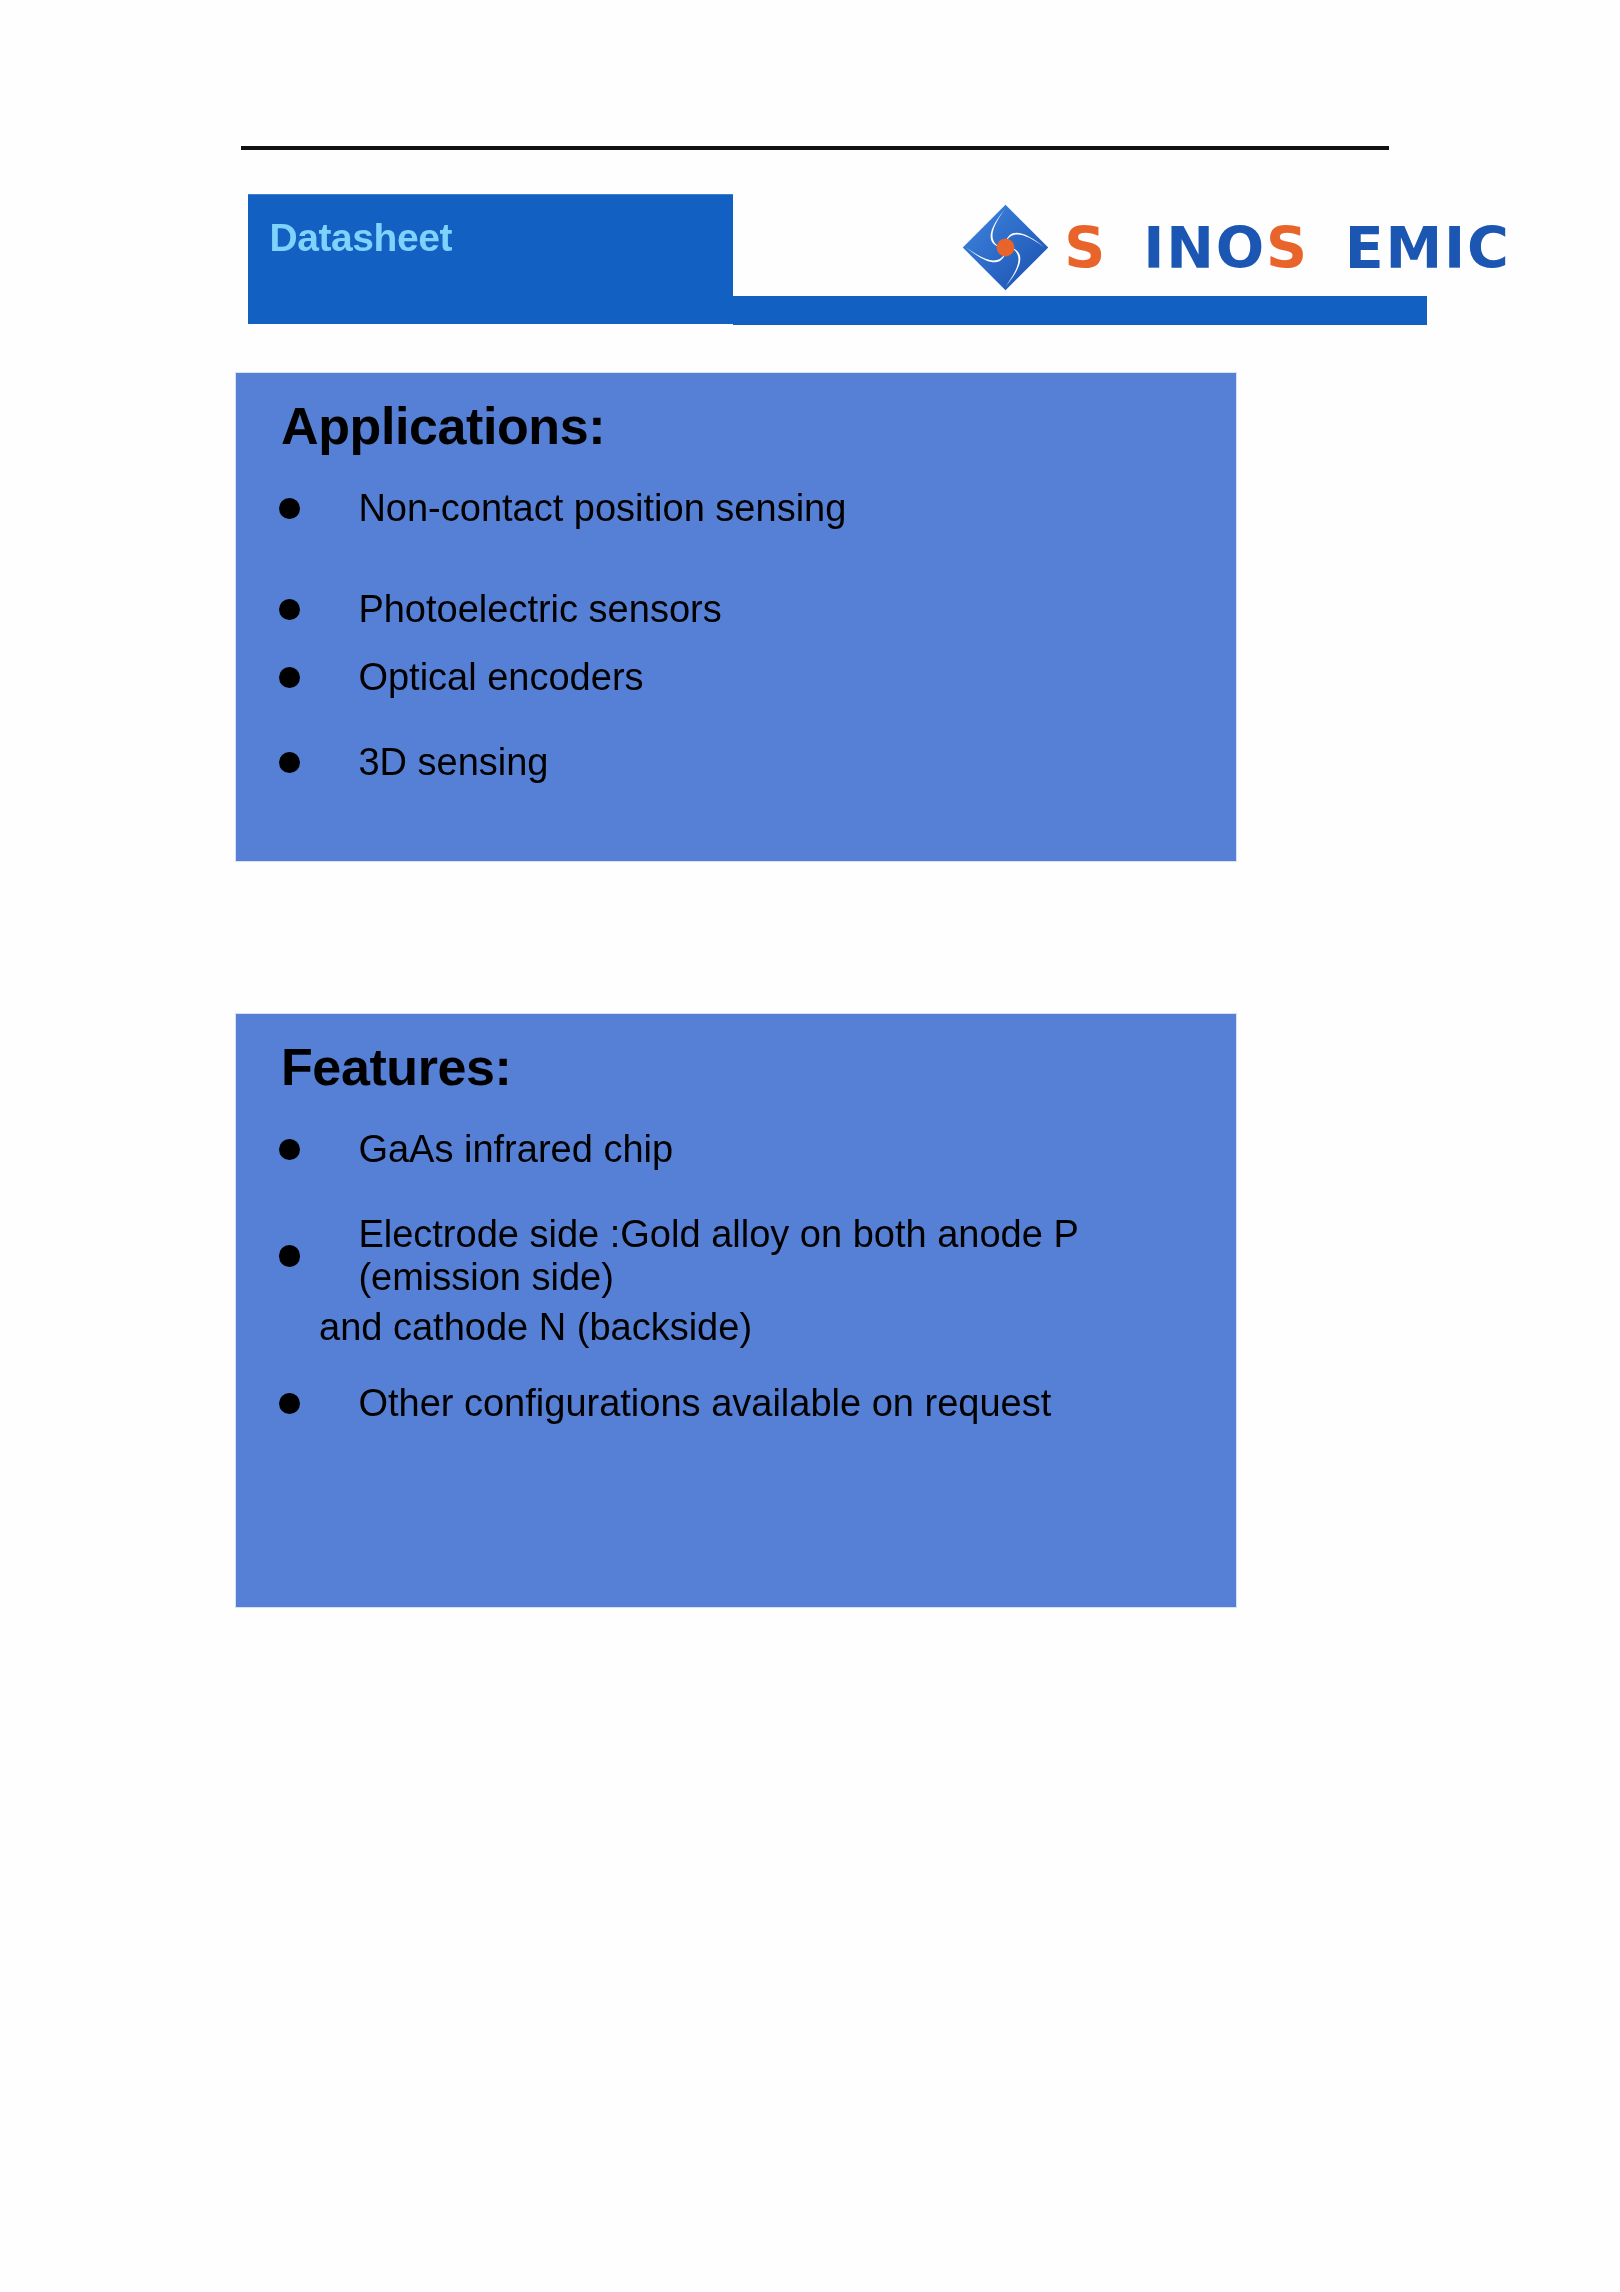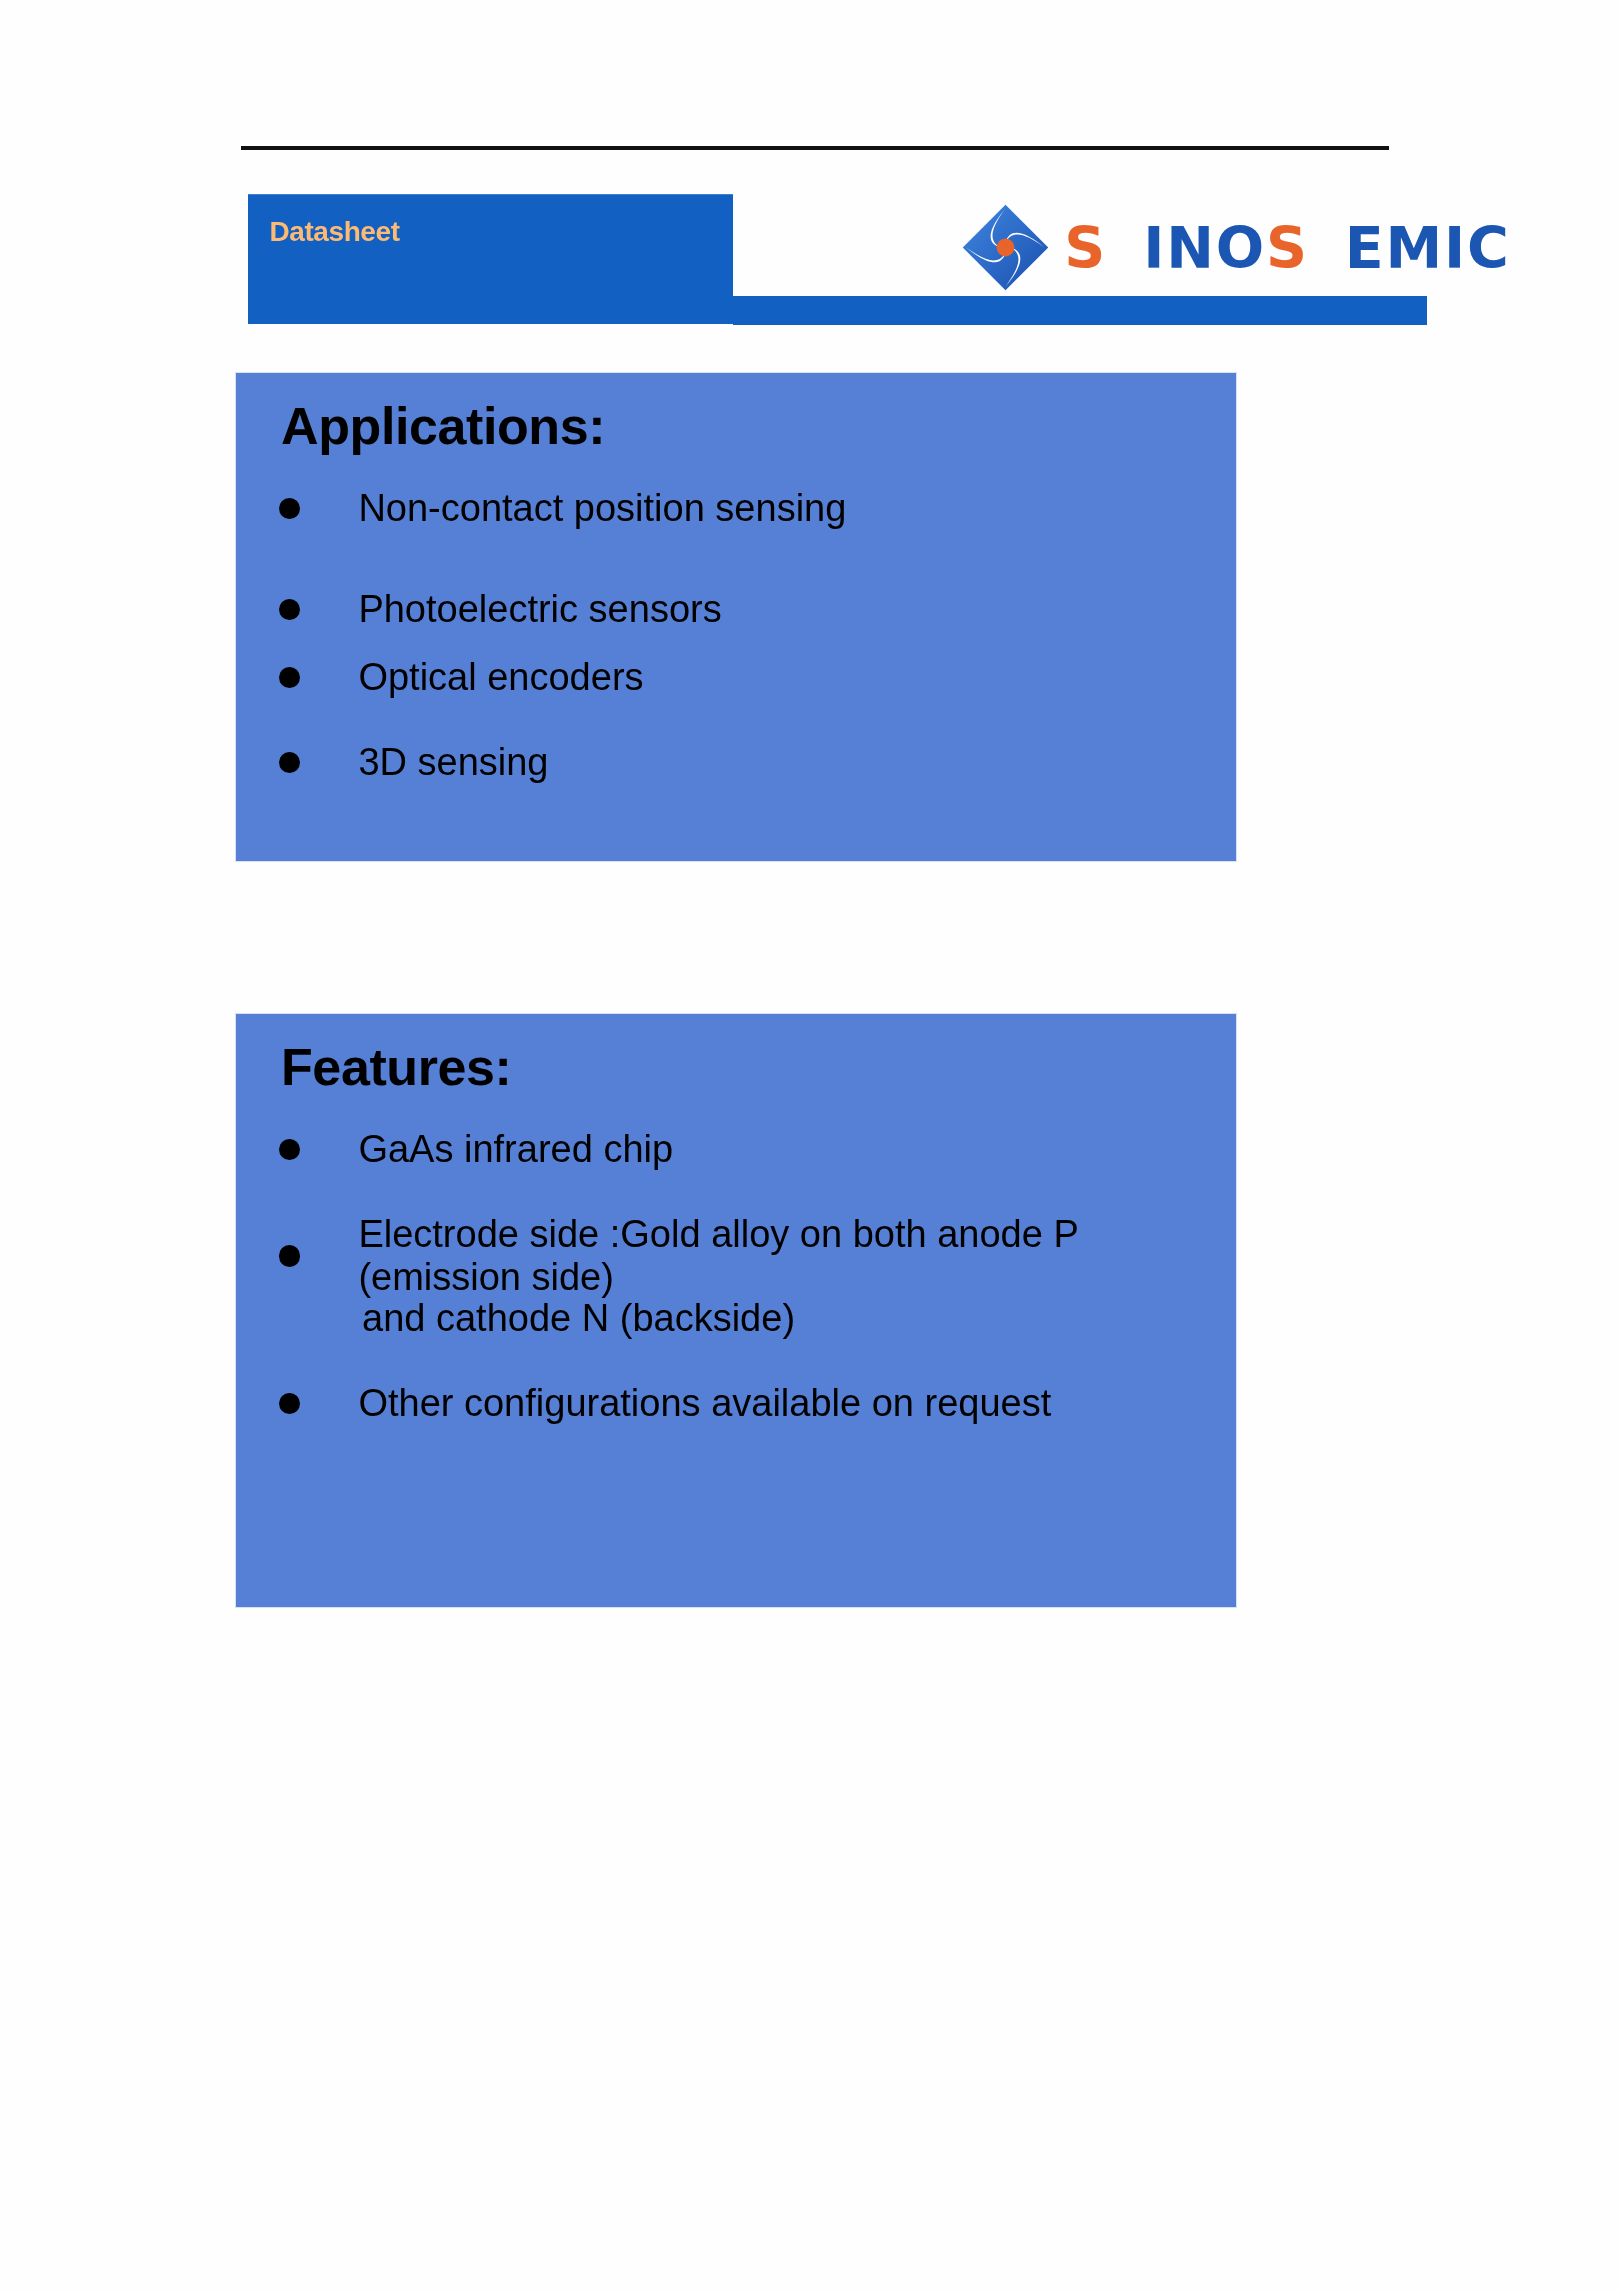--- a/index.html
+++ b/index.html
@@ -2,21 +2,21 @@
 <html style="font-size:14.3px"><head>
 <meta charset="utf-8">
 <style>
   html, body { margin:0; padding:0; }
   body { width:1621px; height:2293px; background:#fefefe; position:relative; overflow:hidden;
          font-family: "Liberation Sans", "DejaVu Sans", sans-serif; }
   .top-rule { position:absolute; left:241px; top:146px; width:1148px; height:3.6px; background:#111; }
   .banner { position:absolute; left:248px; top:194px; width:1179px; height:130px; }
   .banner-left { position:absolute; left:0; top:0; width:485px; height:130px; background:#1160c2; border-top:1.8px solid #3e7fcf; box-sizing:border-box; }
   .banner-bottom { position:absolute; left:485px; top:102px; width:694px; height:28.5px; background:#1160c2; }
-  .banner-title { position:absolute; left:21.4px; top:21.4px; color:#fdba74; font-weight:bold; font-size:28px; letter-spacing:-0.4px; }
+  .banner-title { position:absolute; left:21.4px; top:21.4px; color:#7dd3fc; font-weight:bold; font-size:39px; letter-spacing:-0.4px; }
   .logo { position:absolute; left:713px; top:9px; height:89px; display:flex; align-items:center; }
   .logo svg { width:89px; height:89px; }
   .logo-text { font-family:"DejaVu Sans", sans-serif; font-size:57px; letter-spacing:1.8px; margin-left:14.3px; font-weight:bold; }
   .logo-text .o { color:#e8642a; }
   .logo-text .b { color:#1b56b3;margin-left:36px; }
   .box { position:absolute; left:235px; width:1002px; background:#5580d6; border:1.8px solid #d7e1f3; box-sizing:border-box; }
   .box h2 { margin:0; position:absolute; left:45px; font-size:52px; font-weight:bold; color:#000; letter-spacing:-0.4px; }
   .item { position:absolute; left:43px; display:flex; align-items:center; font-size:38px; color:#000;gap:28px; }
   .bullet { width:21.4px; height:21.4px; border-radius:50%; background:#000; margin-right:30px; flex:none; }
   .cont { position:absolute; left:83px; font-size:38px; color:#000; }
@@ -73,19 +73,19 @@
 <div class="box" style="top:1013px;height:595px;">
   <h2 style="top:23px;">Features:</h2>
   <div class="item" style="top:114px;">
       <span class="bullet"></span>
       <span>GaAs infrared chip</span>
     </div>
   <div class="item" style="top:199px;">
       <span class="bullet"></span>
       <span>Electrode side :Gold alloy on both anode P (emission side)</span>
     </div>
-  <div class="cont" style="top:283px;margin-left:43px;">and cathode N (backside)</div>
+  <div class="cont" style="top:292px;">and cathode N (backside)</div>
   <div class="item" style="top:368px;">
       <span class="bullet"></span>
       <span>Other configurations available on request</span>
     </div>
 </div>
 
 
 </body></html>

